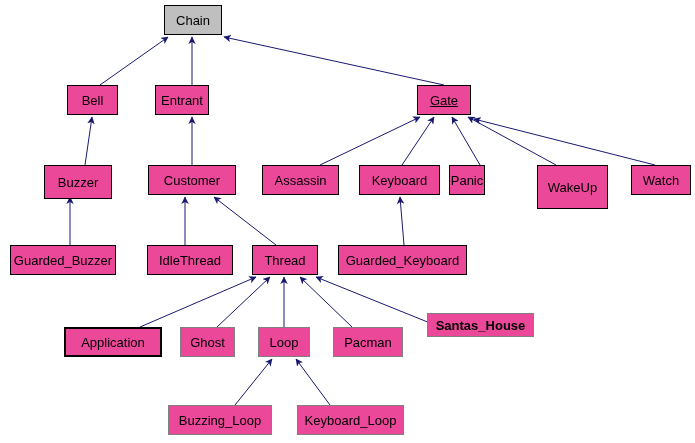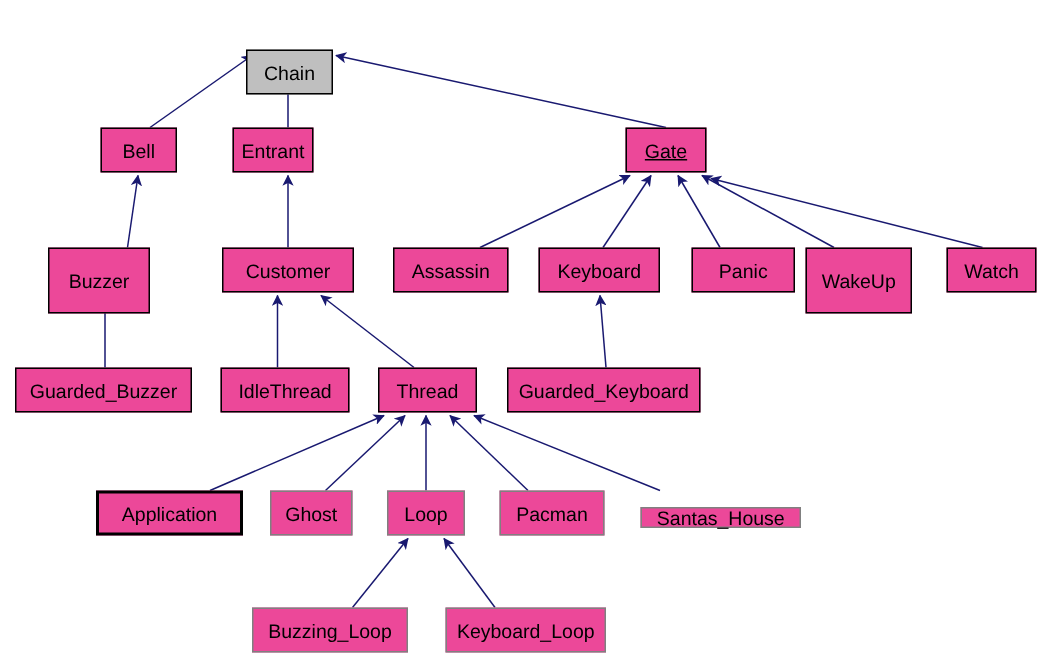--- a/index.html
+++ b/index.html
@@ -83,54 +83,54 @@
         <line x1="217" y1="327" x2="270" y2="277" stroke="#191970" stroke-width="1" marker-end="url(#uml-arrow)"></line>
         <line x1="284" y1="327" x2="284" y2="277" stroke="#191970" stroke-width="1" marker-end="url(#uml-arrow)"></line>
         <line x1="352" y1="327" x2="300" y2="277" stroke="#191970" stroke-width="1" marker-end="url(#uml-arrow)"></line>
         <line x1="440" y1="327" x2="316" y2="277" stroke="#191970" stroke-width="1" marker-end="url(#uml-arrow)"></line>
         <line x1="235" y1="405" x2="272" y2="359" stroke="#191970" stroke-width="1" marker-end="url(#uml-arrow)"></line>
         <line x1="330" y1="405" x2="296" y2="359" stroke="#191970" stroke-width="1" marker-end="url(#uml-arrow)"></line>
       </g>
   </svg>
 
   <div id="nodes">
-      <div class="node root" style="left: 164px; top: 5px; width: 58px; height: 30px; margin-top: 28px;">
+      <div class="node root" style="left: 164px; top: 5px; width: 58px; height: 30px;">
         <span class="node-label">Chain</span>
       </div>
       <div class="node dark" style="left: 67px; top: 85px; width: 51px; height: 30px;">
         <span class="node-label">Bell</span>
       </div>
       <div class="node dark" style="left: 155px; top: 85px; width: 54px; height: 30px;">
         <span class="node-label">Entrant</span>
       </div>
       <div class="node dark" style="left: 417px; top: 85px; width: 54px; height: 30px; text-decoration: underline;">
         <span class="node-label">Gate</span>
       </div>
-      <div class="node dark" style="left: 32px; top: 165px; width: 68px; height: 44px;">
+      <div class="node dark" style="left: 44px; top: 165px; width: 68px; height: 34px;">
         <span class="node-label">Buzzer</span>
       </div>
       <div class="node dark" style="left: 148px; top: 165px; width: 88px; height: 30px;">
         <span class="node-label">Customer</span>
       </div>
       <div class="node dark" style="left: 262px; top: 165px; width: 77px; height: 30px;">
         <span class="node-label">Assassin</span>
       </div>
       <div class="node dark" style="left: 359px; top: 165px; width: 81px; height: 30px;">
         <span class="node-label">Keyboard</span>
       </div>
-      <div class="node dark" style="left: 461px; top: 165px; width: 69px; height: 30px;">
+      <div class="node dark" style="left: 449px; top: 165px; width: 36px; height: 30px;">
         <span class="node-label">Panic</span>
       </div>
       <div class="node dark" style="left: 537px; top: 165px; width: 71px; height: 44px;">
         <span class="node-label">WakeUp</span>
       </div>
       <div class="node dark" style="left: 631px; top: 165px; width: 60px; height: 30px;">
         <span class="node-label">Watch</span>
       </div>
-      <div class="node dark" style="left: 10px; top: 245px; width: 118px; height: 30px;">
+      <div class="node dark" style="left: 10px; top: 245px; width: 106px; height: 30px;">
         <span class="node-label">Guarded_Buzzer</span>
       </div>
       <div class="node dark" style="left: 147px; top: 245px; width: 86px; height: 30px;">
         <span class="node-label">IdleThread</span>
       </div>
       <div class="node dark" style="left: 252px; top: 245px; width: 66px; height: 30px;">
         <span class="node-label">Thread</span>
       </div>
       <div class="node dark" style="left: 338px; top: 245px; width: 129px; height: 30px;">
         <span class="node-label">Guarded_Keyboard</span>
@@ -140,21 +140,21 @@
       </div>
       <div class="node " style="left: 180px; top: 327px; width: 55px; height: 30px;">
         <span class="node-label">Ghost</span>
       </div>
       <div class="node " style="left: 258px; top: 327px; width: 52px; height: 30px;">
         <span class="node-label">Loop</span>
       </div>
       <div class="node " style="left: 333px; top: 327px; width: 70px; height: 30px;">
         <span class="node-label">Pacman</span>
       </div>
-      <div class="node " style="left: 427px; top: 338px; width: 107px; height: 14px;">
+      <div class="node " style="left: 427px; top: 313px; width: 107px; height: 24px; font-weight: bold;">
         <span class="node-label">Santas_House</span>
       </div>
       <div class="node " style="left: 168px; top: 405px; width: 104px; height: 30px;">
         <span class="node-label">Buzzing_Loop</span>
       </div>
       <div class="node " style="left: 297px; top: 405px; width: 107px; height: 30px;">
         <span class="node-label">Keyboard_Loop</span>
       </div>
     </div>
 

